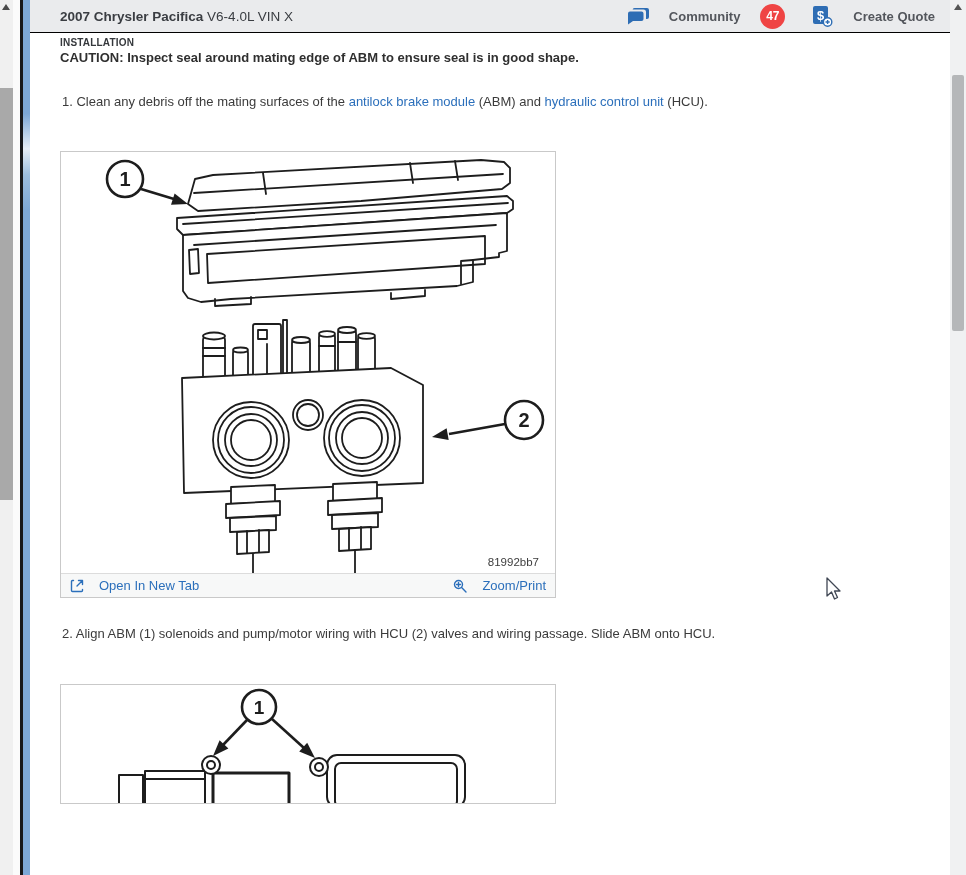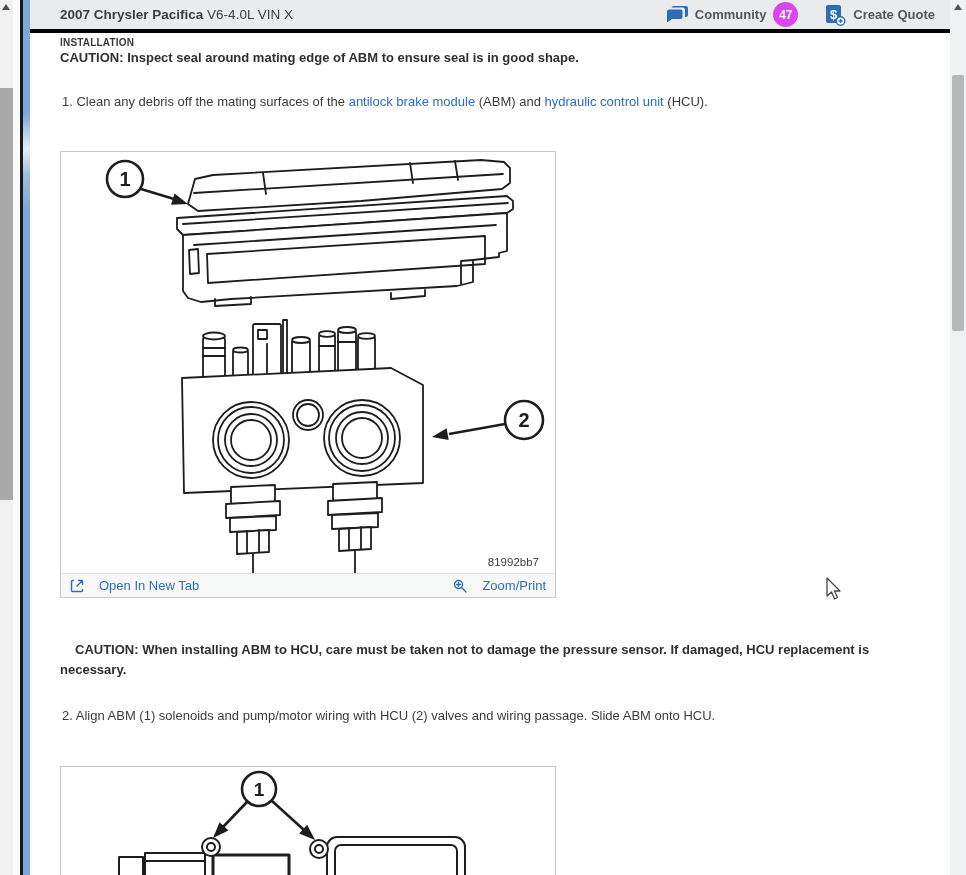--- a/index.html
+++ b/index.html
@@ -19,27 +19,27 @@
 
   
   .right-sb { position:absolute; right:0; top:0; width:16px; height:875px; background:#f0f1f2; z-index:5; }
   .right-sb .sb-arrow { position:absolute; left:3.5px; top:4px; width:0; height:0;
       border-left:4.5px solid transparent; border-right:4.5px solid transparent; border-bottom:6px solid #555; }
   .right-sb .sb-thumb { position:absolute; left:2px; top:75px; width:12px; height:256px; background:#b5b7b9; border-radius:2px; }
 
   
   .app { position:absolute; left:30px; top:0; width:920px; height:875px; background:#fff; }
   header { position:absolute; left:0; top:0; width:920px; height:33px; background:#eaebed;
-      border-bottom:4px solid #000000; display:flex; align-items:center; justify-content:space-between; padding:0 15px 0 30px; }
+      border-bottom:1px solid #000000; display:flex; align-items:center; justify-content:space-between; padding:0 15px 0 30px; }
   .veh-title { font-size:13.5px; color:#3a3d42; white-space:nowrap; }
   .veh-title .t-bold { font-weight:700; }
   .header-actions { display:flex; align-items:center; gap:26px; }
-  .h-btn { display:flex; align-items:center; gap:7px; cursor:pointer;justify-content:center; }
+  .h-btn { display:flex; align-items:center; gap:20px; cursor:pointer;justify-content:center; }
   .h-btn .lbl { font-size:13px; font-weight:700; color:#53565c; white-space:nowrap; }
-  .badge { width:25px; height:25px; border-radius:50%; background:#d946ef; color:#fff; font-size:12px;
+  .badge { width:25px; height:25px; border-radius:50%; background:#ef4444; color:#fff; font-size:12px;
       font-weight:700; display:flex; align-items:center; justify-content:center; }
 
   main { position:absolute; left:0; top:33px; width:920px; padding:0 10px 0 30px; }
   .sec-head { font-size:10px; font-weight:700; color:#35383c; margin-top:4px; letter-spacing:.2px; }
   .caution { font-size:13px; font-weight:700; color:#2f2f2f; line-height:20px; }
   .caution-1 { }
   .caution-2 { margin-top:42px; width:822px; text-indent:15px; }
   .step { font-size:13px; color:#3b3b3b; line-height:15px; padding-left:2px; }
   .step-1 { margin-top:26px; }
   .step-2 { margin-top:28px; }
@@ -200,21 +200,20 @@
             <svg width="14" height="14" viewBox="0 0 14 14" stroke="#2b6fbb" stroke-width="1.4" fill="none" stroke-linecap="round">
               <circle cx="5.5" cy="5.5" r="4"></circle>
               <path d="M8.6,8.6 L13,13"></path>
               <path d="M3.5,5.5 h4 M5.5,3.5 v4"></path>
             </svg>
             <span>Zoom/Print</span>
           </div>
         </div>
       </div>
 
-      <p class="caution caution-2">CAUTION: When installing ABM to HCU, care must be taken not to damage the pressure sensor. If damaged, HCU replacement is necessary.</p>
 
       <p class="step step-2">2. Align ABM (1) solenoids and pump/motor wiring with HCU (2) valves and wiring passage. Slide ABM onto HCU.</p>
 
       <div class="fig fig-2">
         <svg class="fig-canvas" width="494" height="120" viewBox="0 0 494 120">
           <g stroke="#1d1d1d" stroke-width="2" fill="#ffffff" stroke-linejoin="round" stroke-linecap="round">
             <rect x="58" y="90" width="24" height="32"></rect>
             <path d="M84,86 h60 v36 h-60 Z"></path>
             <path d="M84,94 h60" fill="none"></path>
             <rect x="152" y="88" width="76" height="34" stroke-width="3"></rect>

